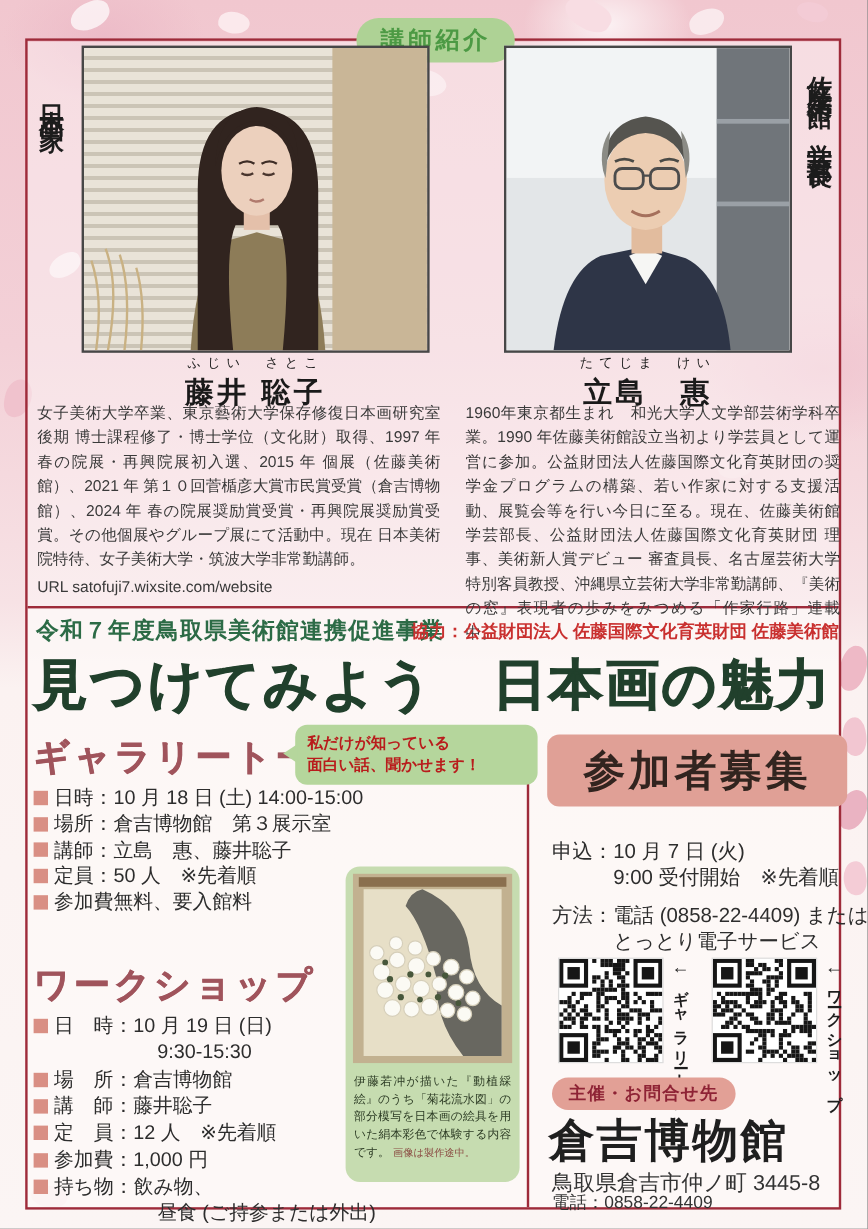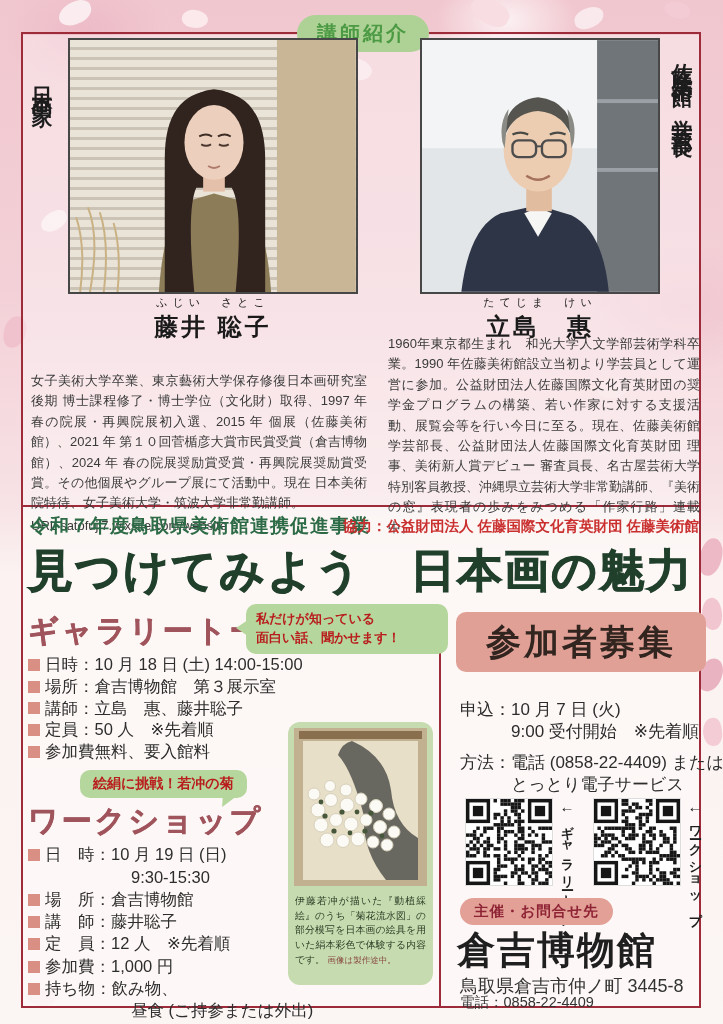--- a/index.html
+++ b/index.html
@@ -30,21 +30,21 @@
   .v-text{writing-mode:vertical-rl;}
   .role{position:absolute;font-weight:bold;color:#1c1c1c;font-size:21px;letter-spacing:6px;}
   .role-left{left:28px;top:70px;}
   .role-right{left:668px;top:46px;}
   .name-block{position:absolute;text-align:center;color:#1a1a1a;}
   .nb-left{left:68px;top:295px;width:290px;}
   .nb-right{left:420px;top:295px;width:240px;}
   .furigana{font-size:11px;letter-spacing:5px;display:block;}
   .name{font-size:24px;font-weight:bold;letter-spacing:3px;display:block;margin-top:1px;}
   .bio{position:absolute;font-size:13px;line-height:1.57;color:#3a3a3a;text-align:justify;}
-  .bio-left{left:31px;top:334px;width:336px;margin-top:37px;}
+  .bio-left{left:31px;top:334px;width:336px;}
   .bio-right{left:388px;top:334px;width:312px;}
   .url{display:block;margin-top:2px;color:#3a3a3a;text-decoration:none;}
   .band-program{position:absolute;left:30px;top:513px;font-size:19px;font-weight:bold;color:#2c6b46;letter-spacing:1px;}
   .band-coop{position:absolute;right:24px;top:517px;font-size:14.5px;font-weight:bold;color:#c9302f;}
   .main-title{position:absolute;left:28px;top:541px;font-size:45px;font-weight:900;color:#21402c;
     letter-spacing:2px;white-space:nowrap;-webkit-text-stroke:1px #21402c;}
   .section-heading{position:absolute;font-size:30px;font-weight:800;color:#a0545c;letter-spacing:3px;-webkit-text-stroke:.6px #a0545c;}
   .gt-heading{left:28px;top:611px;}
   .ws-heading{left:28px;top:801px;}
   .bubble{position:absolute;background:#b5d69c;border-radius:10px;color:#b91c1c;font-weight:bold;}
@@ -649,21 +649,20 @@
           <rect x="0" y="61.92" width="24.08" height="24.08" fill="#161616"></rect>
           <rect x="3.44" y="65.36" width="17.2" height="17.2" fill="#fff"></rect>
           <rect x="6.88" y="68.8" width="10.32" height="10.32" fill="#161616"></rect>
         </svg></div>
     <div class="qr-label">
       <span class="arrow">←</span>
       <span class="v-text">ワークショップ</span>
     </div>
   </div>
 
-  <div class="bubble bubble-ws">絵絹に挑戦！若冲の菊</div>
   <div class="section-heading ws-heading">ワークショップ</div>
   <div class="list ws-list">
     <div class="row">
         <span class="bullet"></span>
         <span>日　時：10 月 19 日 (日)</span>
       </div>
     <div class="row indent">
         <span>9:30-15:30</span>
       </div>
     <div class="row">

